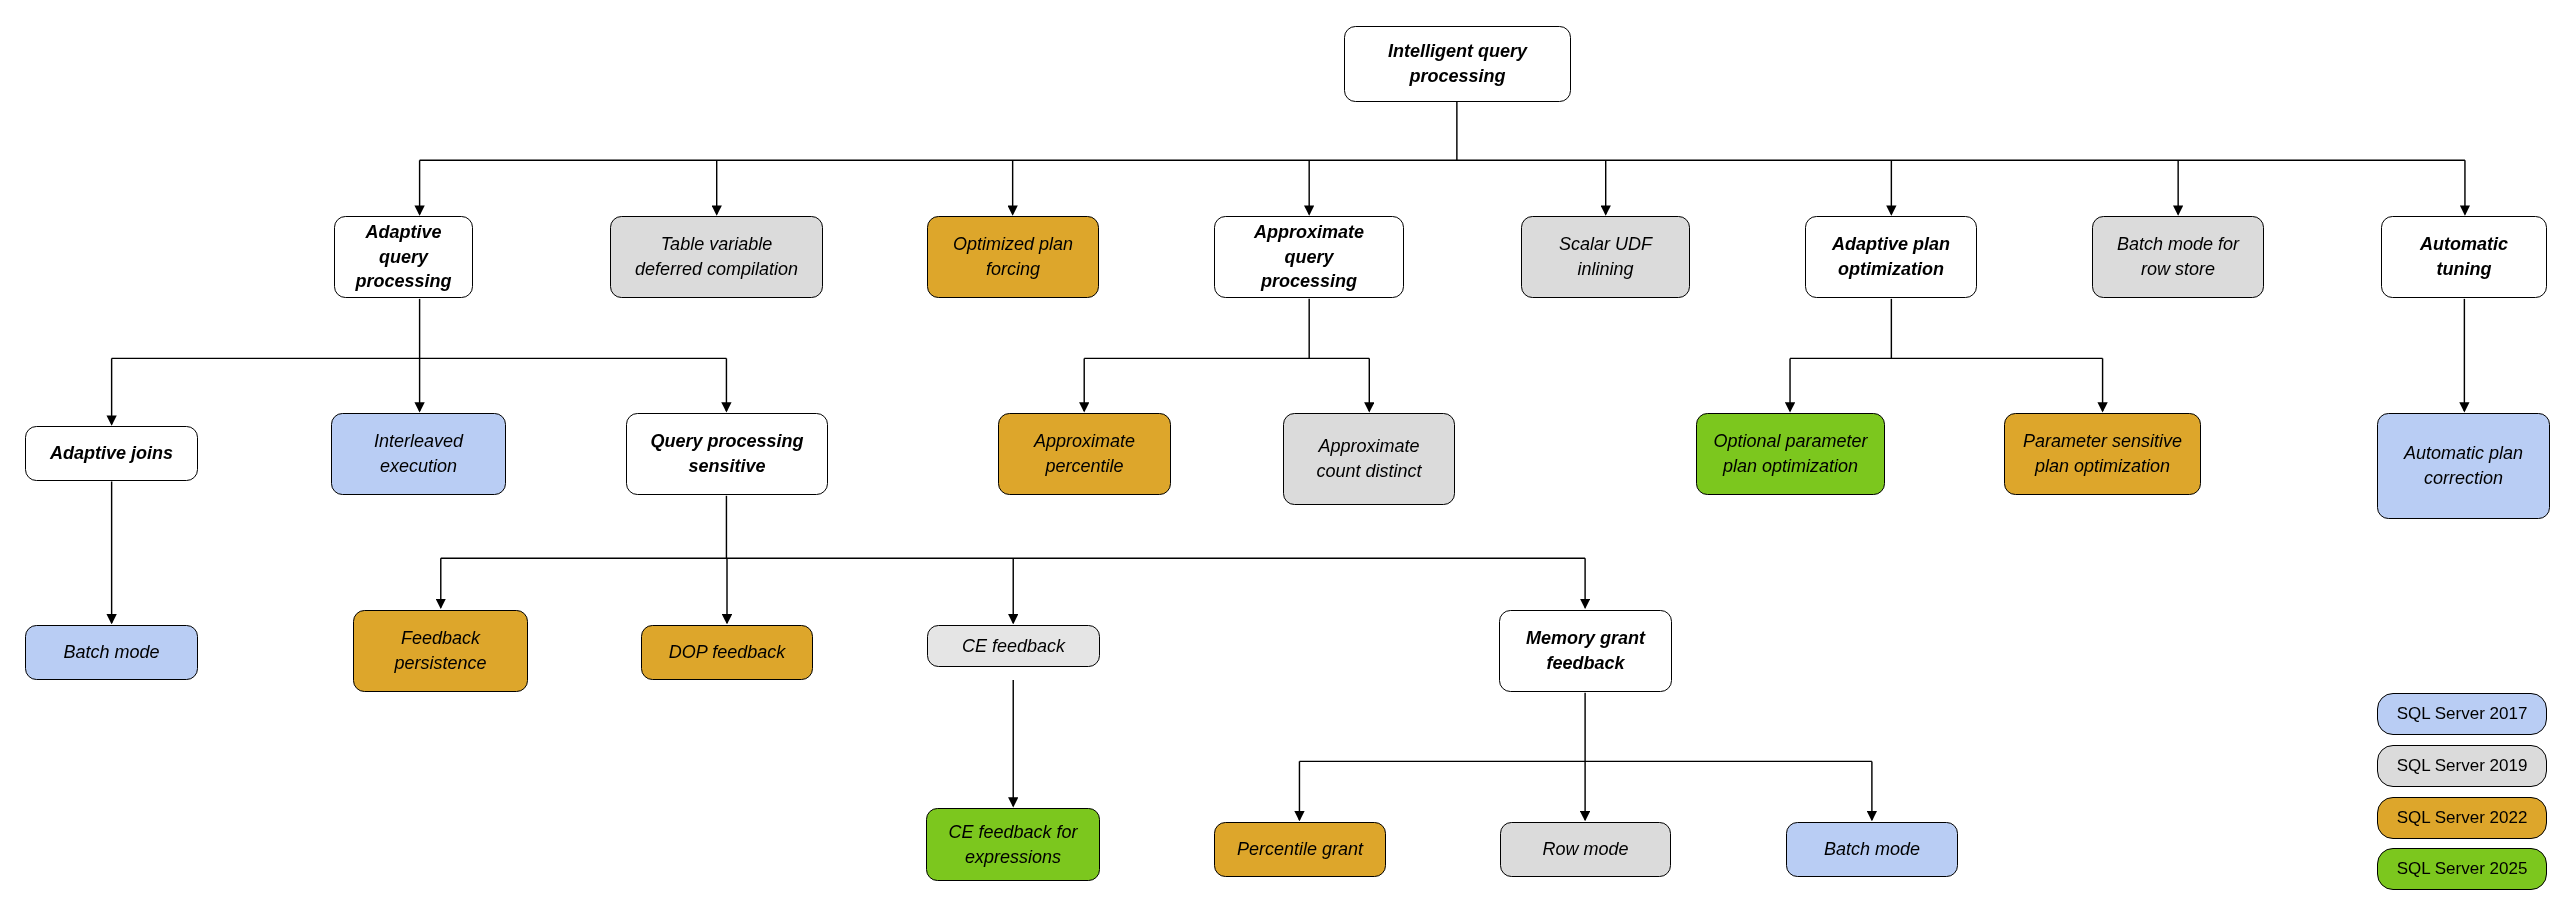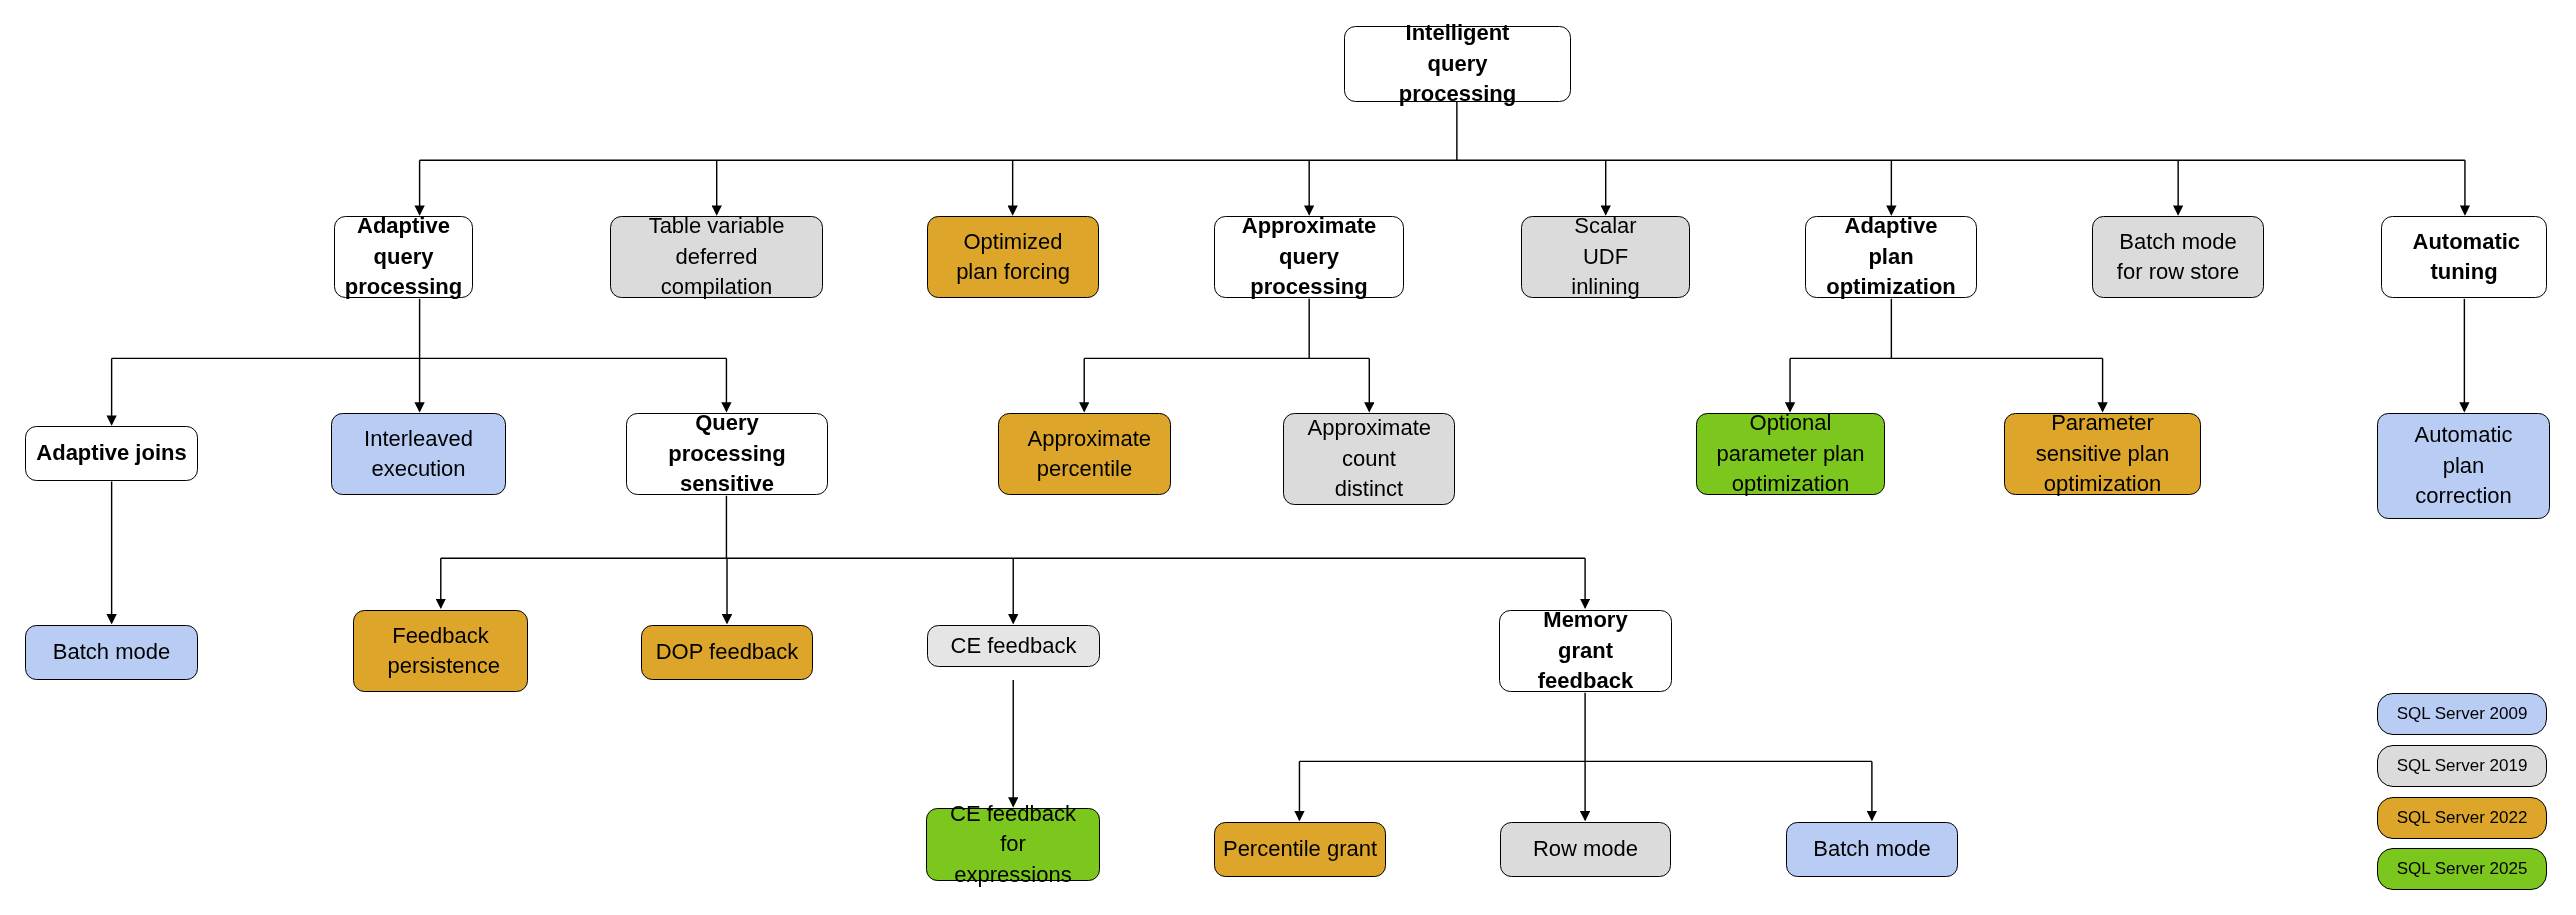--- a/index.html
+++ b/index.html
@@ -3,21 +3,21 @@
 <meta charset="utf-8">
 <style>
   html,body{margin:0;padding:0;background:#ffffff;}
   body{width:2576px;height:916px;font-family:"Liberation Sans",sans-serif;color:#000;}
   .canvas{position:relative;width:2576px;height:916px;background:#fff;overflow:hidden;}
   svg.edges{position:absolute;left:0;top:0;width:2576px;height:916px;}
   .node{
     position:absolute;box-sizing:border-box;
     display:flex;align-items:center;justify-content:center;text-align:center;
     background:#ffffff;border:1.7px solid #000;border-radius:11.4px;
-    font-size:22px;line-height:1.38;font-weight:400;padding:0 4.6px;
+    font-size:18px;line-height:1.38;font-weight:400;padding:0 4.6px;font-style:italic;
   }
   .node.bold{font-weight:700;border-width:1.4px;}
   .node span{display:inline-block;}
   .legend-item{
     position:absolute;box-sizing:border-box;width:170px;height:42px;
     display:flex;align-items:center;justify-content:center;text-align:center;
     background:#fff;border:1.4px solid #000;border-radius:16px;
     font-size:17px;font-weight:400;
   }
 </style>
@@ -160,21 +160,21 @@
   </div>
   <div class="node" style="left: 1500px; top: 822px; width: 171px; height: 55px; background: rgb(219, 219, 219);">
     <span>Row mode</span>
   </div>
   <div class="node" style="left: 1786px; top: 822px; width: 172px; height: 55px; background: rgb(185, 205, 244);">
     <span>Batch mode</span>
   </div>
 
   <div>
     <div class="legend-item" style="left: 2377px; top: 693px; background: rgb(185, 205, 244);">
-      <span>SQL Server 2009</span>
+      <span>SQL Server 2017</span>
     </div>
     <div class="legend-item" style="left: 2377px; top: 745px; background: rgb(219, 219, 219);">
       <span>SQL Server 2019</span>
     </div>
     <div class="legend-item" style="left: 2377px; top: 797px; background: rgb(221, 166, 43);">
       <span>SQL Server 2022</span>
     </div>
     <div class="legend-item" style="left: 2377px; top: 848px; background: rgb(124, 199, 30);">
       <span>SQL Server 2025</span>
     </div>

